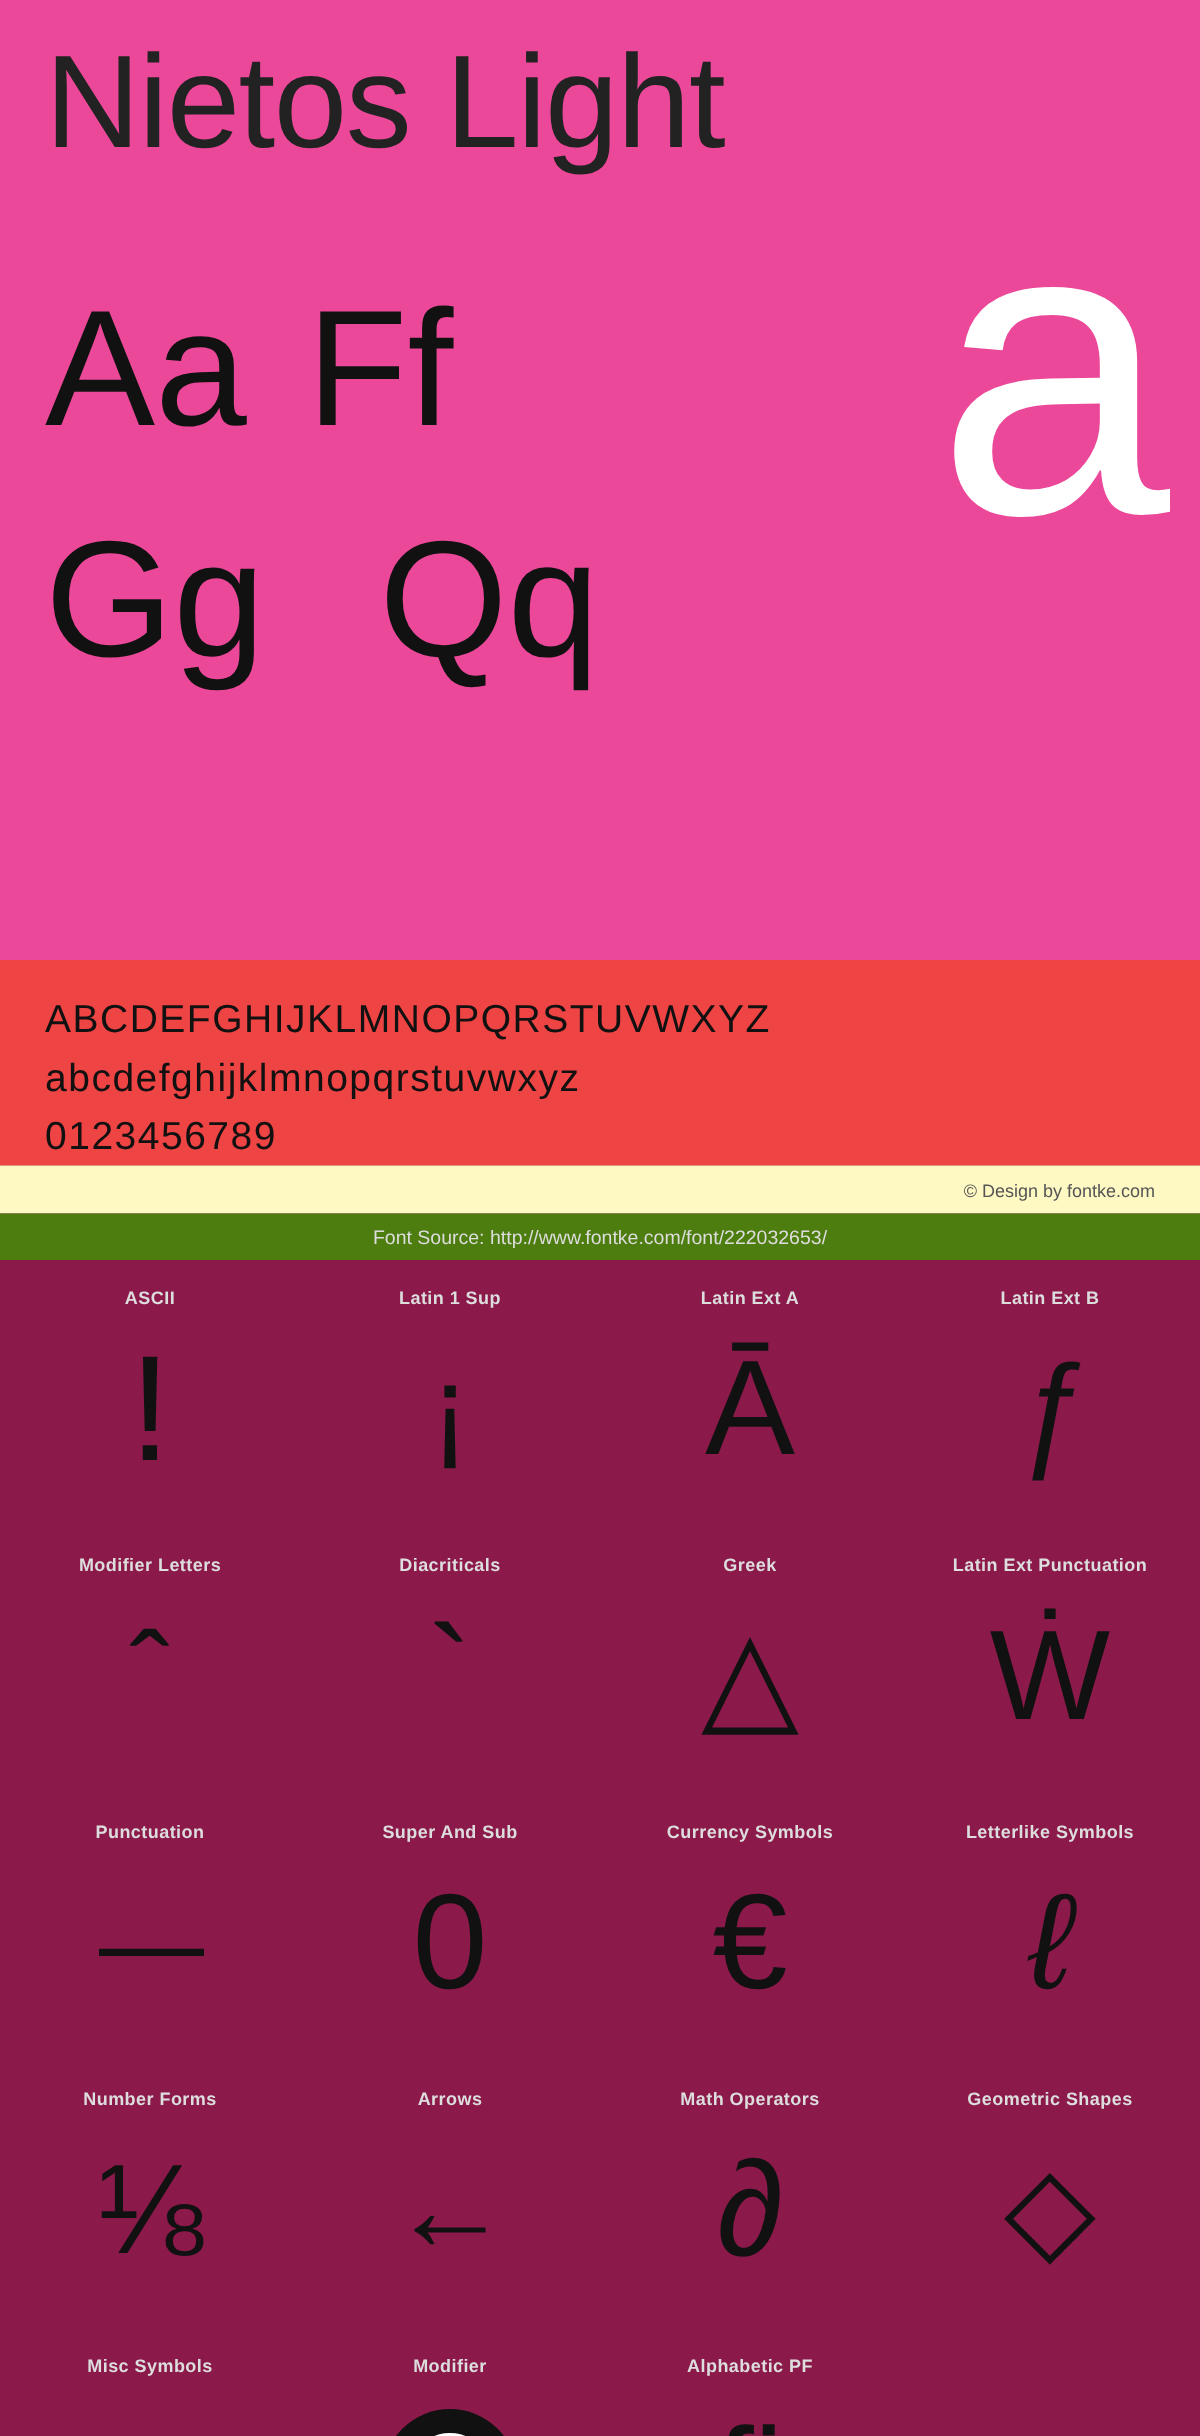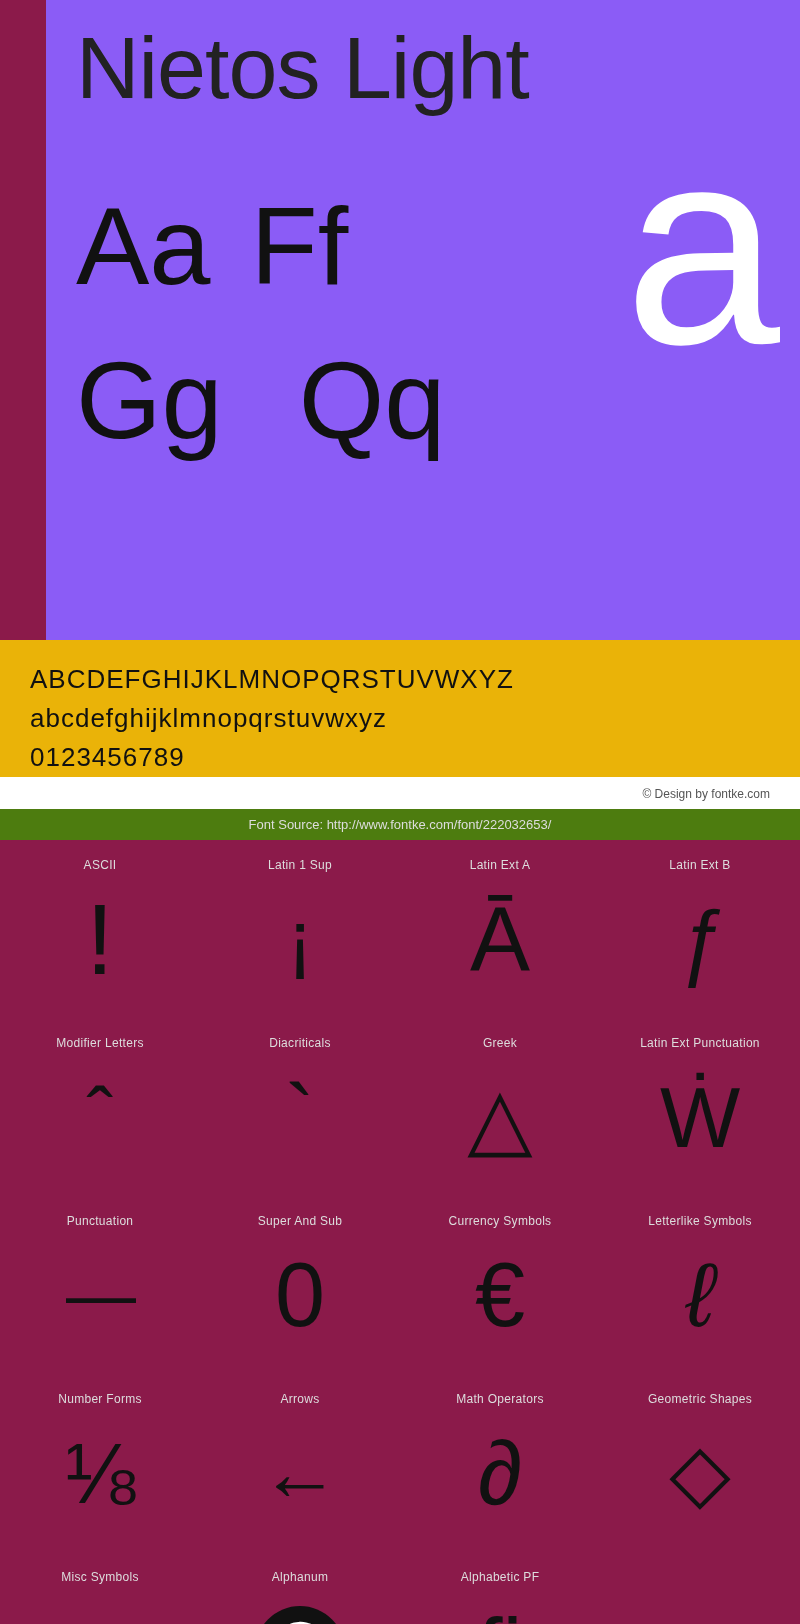--- a/index.html
+++ b/index.html
@@ -5,24 +5,23 @@
     * { margin: 0; padding: 0; box-sizing: border-box; }
 
     body {
       width: 800px;
       font-family: 'Helvetica Neue', Helvetica, Arial, sans-serif;
       background: #8B1A4A;
     }
 
     
     .header-section {
-      background: #8b5cf6;
+      background: #ec4899;
       padding: 20px 30px 10px 30px;
       min-height: 640px;
-      margin-left: 46px;
     }
 
     .font-title {
       font-size: 88px;
       font-weight: 300;
       color: #222;
       line-height: 1.1;
       margin-bottom: 10px;
       letter-spacing: -1px;
     }
@@ -52,33 +51,33 @@
 
     .letter-showcase-2 {
       display: flex;
       align-items: flex-end;
       margin-top: -20px;
       gap: 36px;
     }
 
     .alphabet-section {
       padding: 20px 30px 0 30px;
-      background: #eab308;
+      background: #ef4444;
     }
 
     .alphabet-text {
       font-size: 26px;
       font-weight: 300;
       color: #111;
       letter-spacing: 1px;
       line-height: 1.5;
     }
 
     .copyright {
-      background: #ffffff;
+      background: #fef9c3;
       text-align: right;
       padding: 10px 30px 8px 30px;
       font-size: 12px;
       color: #555;
     }
 
     .font-source {
       background: #4d7c0f;
       text-align: center;
       padding: 8px;
@@ -100,21 +99,21 @@
       padding: 18px 10px 24px 10px;
       border: none;
     }
 
     .cell-label {
       font-size: 12px;
       color: #ddd;
       margin-bottom: 12px;
       text-align: center;
       letter-spacing: 0.3px;
-      font-weight: 400;
+      font-weight: 700;
     }
 
     .cell-symbol {
       font-size: 90px;
       font-weight: 300;
       color: #111;
       line-height: 1;
       display: flex;
       align-items: center;
       justify-content: center;
@@ -260,21 +259,21 @@
 
   <div class="grid-cell">
     <div class="cell-label">Geometric Shapes</div>
     <div class="cell-symbol sym-diamond">◇</div>
   </div>
   <div class="grid-cell">
     <div class="cell-label">Misc Symbols</div>
     <div class="cell-symbol sym-smiley">☺</div>
   </div>
   <div class="grid-cell">
-    <div class="cell-label">Alphanum</div>
+    <div class="cell-label">Modifier</div>
     <div class="dingbat1-wrapper">
       <div class="sym-dingbat1">①</div>
     </div>
   </div>
   <div class="grid-cell">
     <div class="cell-label">Alphabetic PF</div>
     <div class="cell-symbol sym-fi">ﬁ</div>
   </div>
 
 </div>

